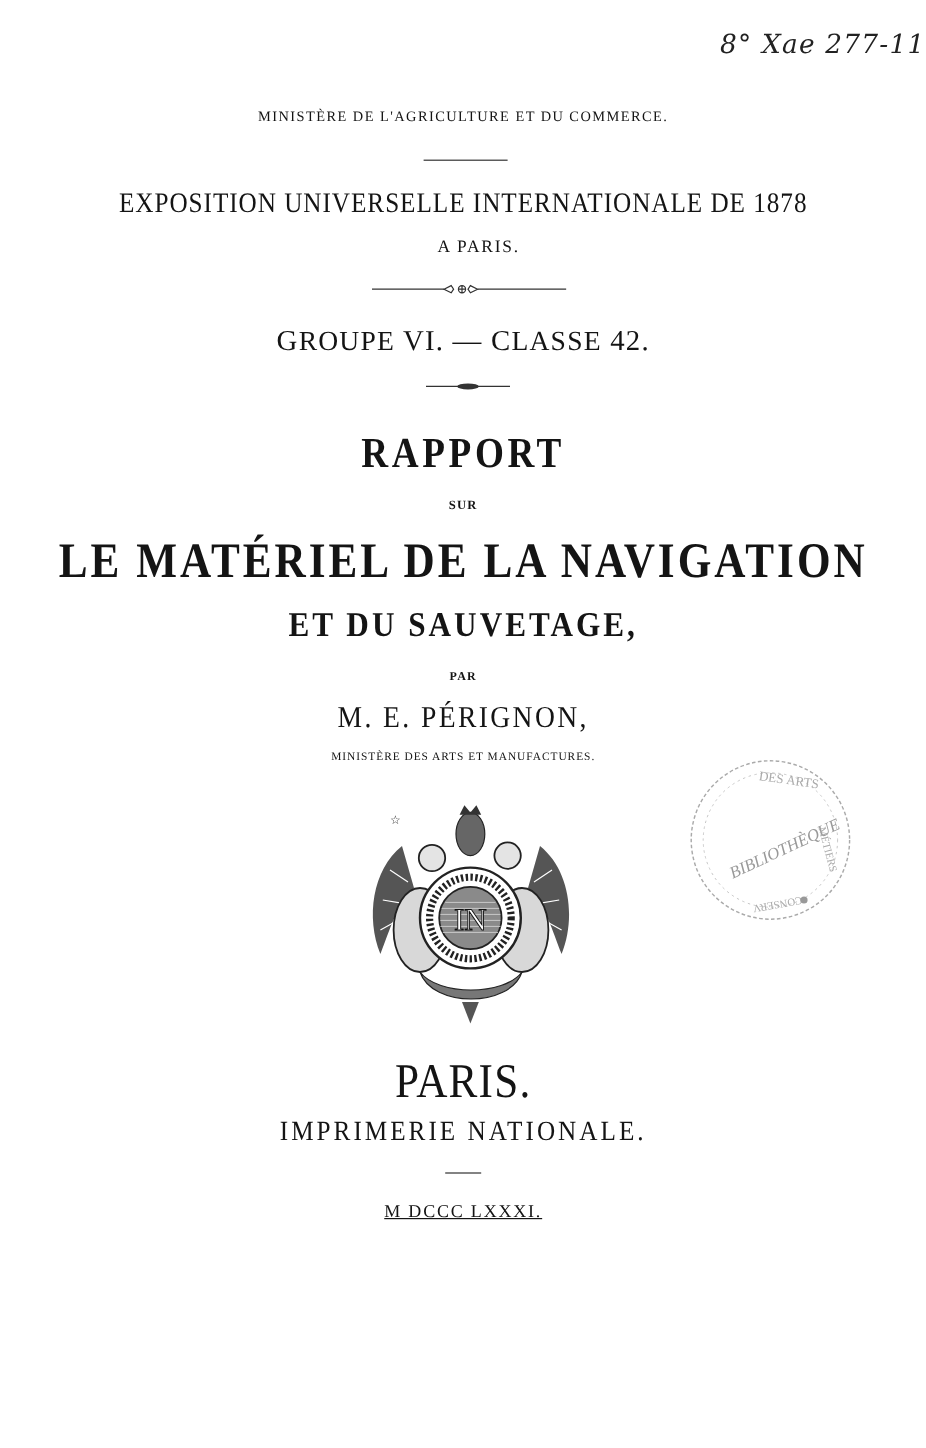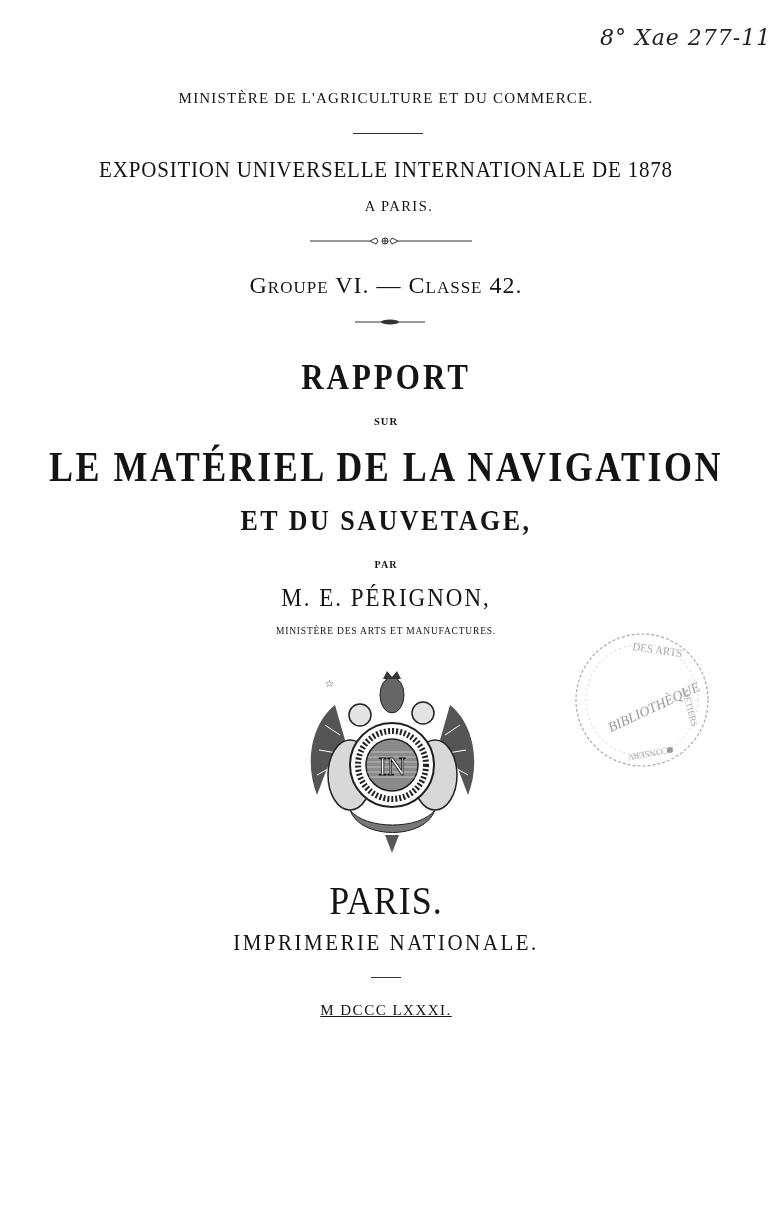--- a/index.html
+++ b/index.html
@@ -9,26 +9,26 @@
     font-family: "Liberation Serif", "DejaVu Serif", serif;
   }
   .abs { position: absolute; left: 0; width: 772px; text-align: center; white-space: nowrap; }
   .shelfmark {
     position: absolute; left: 560px; top: 24px; width: 210px; text-align: left;
     font-family: "DejaVu Serif", serif; font-style: italic; font-size: 22px; color: #222;
     letter-spacing: 1px;
     margin-left: 40px;
   }
   .shelfmark sup { font-size: 14px; font-style: normal; }
-  .ministere { top: 90px; font-size: 15px; letter-spacing: 1.2px; }
+  .ministere { top: 90px; font-size: 12px; letter-spacing: 1.2px; }
   .rule { position: absolute; height: 1px; background: #333; }
   .expo { top: 157px; font-size: 21px; letter-spacing: 0.8px; transform: scaleY(1.12); }
   .aparis { top: 198px; font-size: 14.5px; letter-spacing: 1.5px; padding-left: 13px; }
   .groupe { top: 272px; font-size: 24px; letter-spacing: 1px; }
-  .groupe .sc { font-size: 17px; }
+  .groupe .sc { font-size: 23px; }
   .rapport { top: 360px; font-size: 31px; letter-spacing: 3px; font-weight: bold; transform: scaleY(1.15); }
   .sur { top: 416px; font-size: 10.5px; letter-spacing: 1px; font-weight: bold; text-align: center; }
   .titre1 { top: 446px; font-size: 36px; letter-spacing: 2.5px; font-weight: bold; transform: scaleY(1.15); }
   .titre2 { top: 506px; font-size: 26px; letter-spacing: 2.5px; font-weight: bold; transform: scaleY(1.12); }
   .par { top: 559px; font-size: 10px; letter-spacing: 1px; font-weight: bold; }
   .auteur { top: 585px; font-size: 23px; letter-spacing: 2px; transform: scaleY(1.1); }
   .qualite { top: 626px; font-size: 9.5px; letter-spacing: 0.8px; }
   .paris { top: 880px; font-size: 36px; letter-spacing: 1px; transform: scaleY(1.12); }
   .imprimerie { top: 930px; font-size: 21px; letter-spacing: 2.5px; transform: scaleY(1.1); }
   .date { top: 1002px; font-size: 15px; letter-spacing: 1.5px; text-decoration: underline; }

